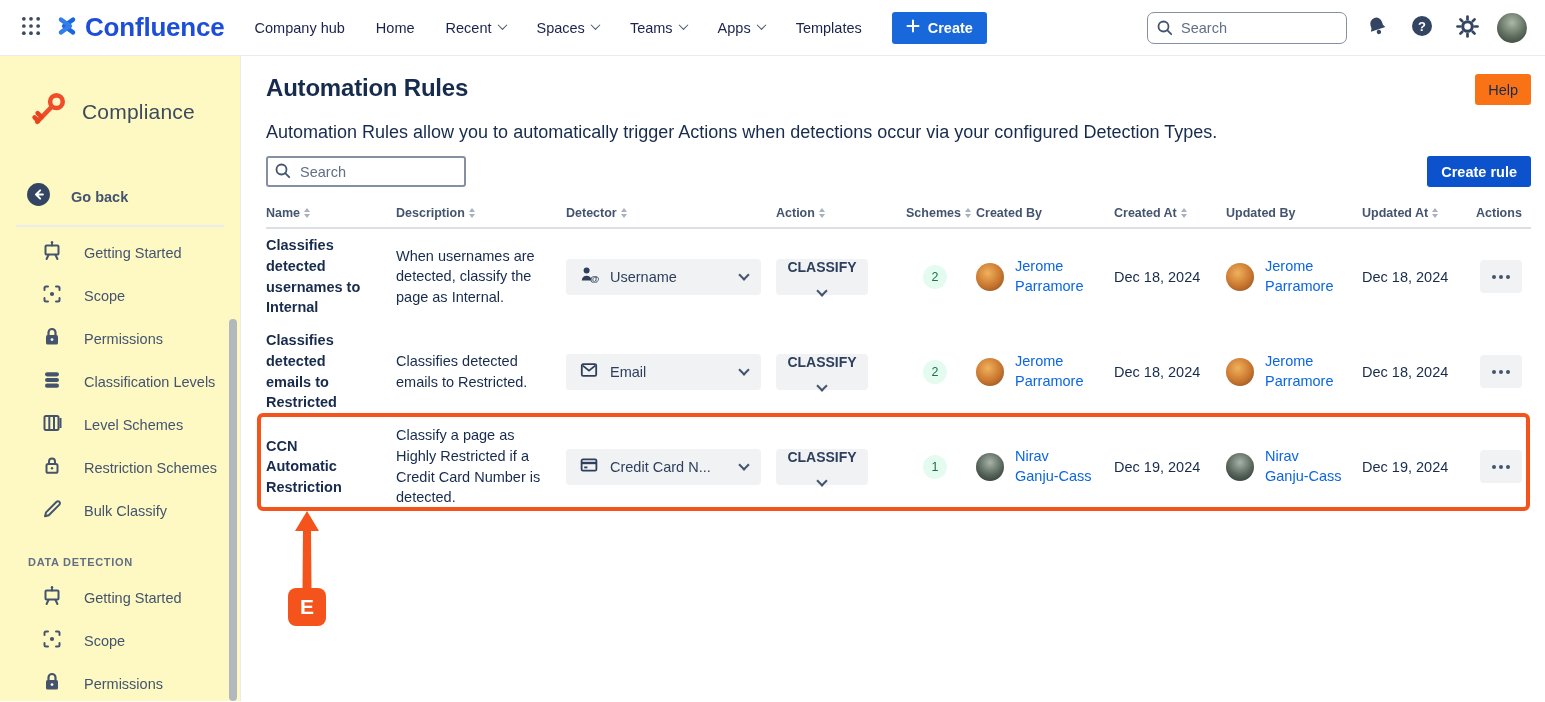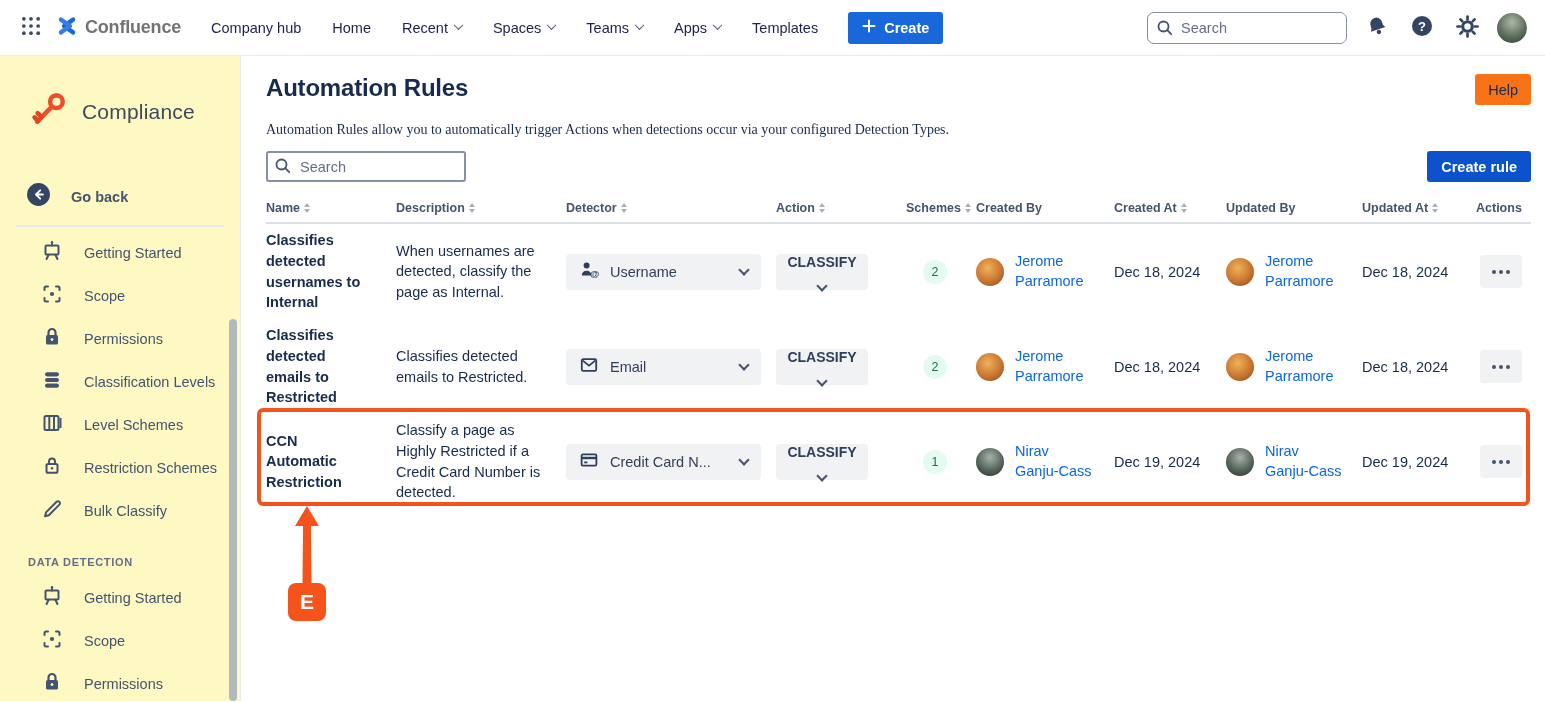--- a/index.html
+++ b/index.html
@@ -4,21 +4,21 @@
 <style>
   * { box-sizing: border-box; margin: 0; padding: 0; }
   html,body { width:1545px; height:702px; overflow:hidden; background:#fff;
     font-family:"Liberation Sans","DejaVu Sans",sans-serif; color:#172B4D; }
 
   
   .navbar { height:56px; display:flex; align-items:center; padding:0 18px 0 14px; background:#fff;
     border-bottom:1px solid #E9EBEE; position:relative; z-index:5;}
   .appsgrid-btn { width:34px; height:34px; border:none; background:transparent; display:flex; align-items:center; justify-content:center; cursor:pointer;}
   .logo { display:flex; align-items:center; gap:7px; margin-left:8px; cursor:pointer;}
-  .logo-text { font-size:18px; font-weight:600; color:#737373; letter-spacing:-0.2px;}
+  .logo-text { font-size:26px; font-weight:600; color:#1d4ed8; letter-spacing:-0.2px;}
   .nav-items { display:flex; align-items:center; gap:31px; margin-left:30px;justify-content:flex-end;}
   .nav-item { font-size:14.5px; font-weight:500; color:#19234B; display:flex; align-items:center; gap:7px; cursor:pointer; white-space:nowrap;}
   .chv { width:7px; height:7px; border-right:1.8px solid #44546E; border-bottom:1.8px solid #44546E;
     transform:rotate(45deg) translate(-1px,-1px); margin-top:-3px;}
   .create-btn { margin-left:30px; height:32px; background:#1868DB; color:#fff; border:none; border-radius:3px;
     font-size:14.5px; font-weight:600; display:flex; align-items:center; gap:8px; padding:0 14px; cursor:pointer;
     font-family:inherit;}
   .nav-right { margin-left:auto; display:flex; align-items:center; gap:15px;}
   .search-wrap { position:relative; width:200px; height:32px;}
   .search-wrap input { width:100%; height:100%; border:1px solid #8590A2; border-radius:7px; font-size:14.5px;
@@ -45,21 +45,21 @@
   .side-item { display:flex; align-items:center; gap:20px; height:43px; padding-left:40px; cursor:pointer;}
   .side-item span.lbl { font-size:14.5px; font-weight:500; color:#44546F;}
   .side-heading { font-size:11px; font-weight:700; letter-spacing:0.7px; color:#626F86; margin:24px 0 8px 28px;}
   .side-scrollthumb { position:absolute; right:3px; top:263px; bottom:0; width:8px; background:#B3B8BF; border-radius:4px;}
 
   
   .title-row { display:flex; justify-content:space-between; align-items:flex-start;}
   .page-title { font-size:24px; font-weight:700; color:#172B4D; letter-spacing:-0.2px;}
   .help-btn { background:#f97316; border:none; border-radius:3px; height:31px; padding:0 13px; font-size:14.5px;
     font-weight:500; color:#172B4D; cursor:pointer; font-family:inherit;}
-  .page-desc { margin-top:17px; font-size:14px; color:#172B4D;font-family:Liberation Serif, serif;}
+  .page-desc { margin-top:17px; font-size:18px; color:#172B4D;}
   .controls-row { margin-top:13px; display:flex; justify-content:space-between; align-items:center;}
   .main-search { position:relative; width:200px; height:31px;}
   .main-search input { width:100%; height:100%; border:2px solid #8590A2; border-radius:3px; font-size:14.5px;
     padding:0 8px 0 32px; outline:none; font-family:inherit; background:#fff; color:#172B4D;}
   .main-search input::placeholder { color:#626F86;}
   .main-search svg { position:absolute; left:8px; top:6px;}
   .create-rule-btn { background:#0C52CC; color:#fff; border:none; border-radius:3px; height:31px; padding:0 14px;
     font-size:14.5px; font-weight:700; cursor:pointer; font-family:inherit;}
 
   

